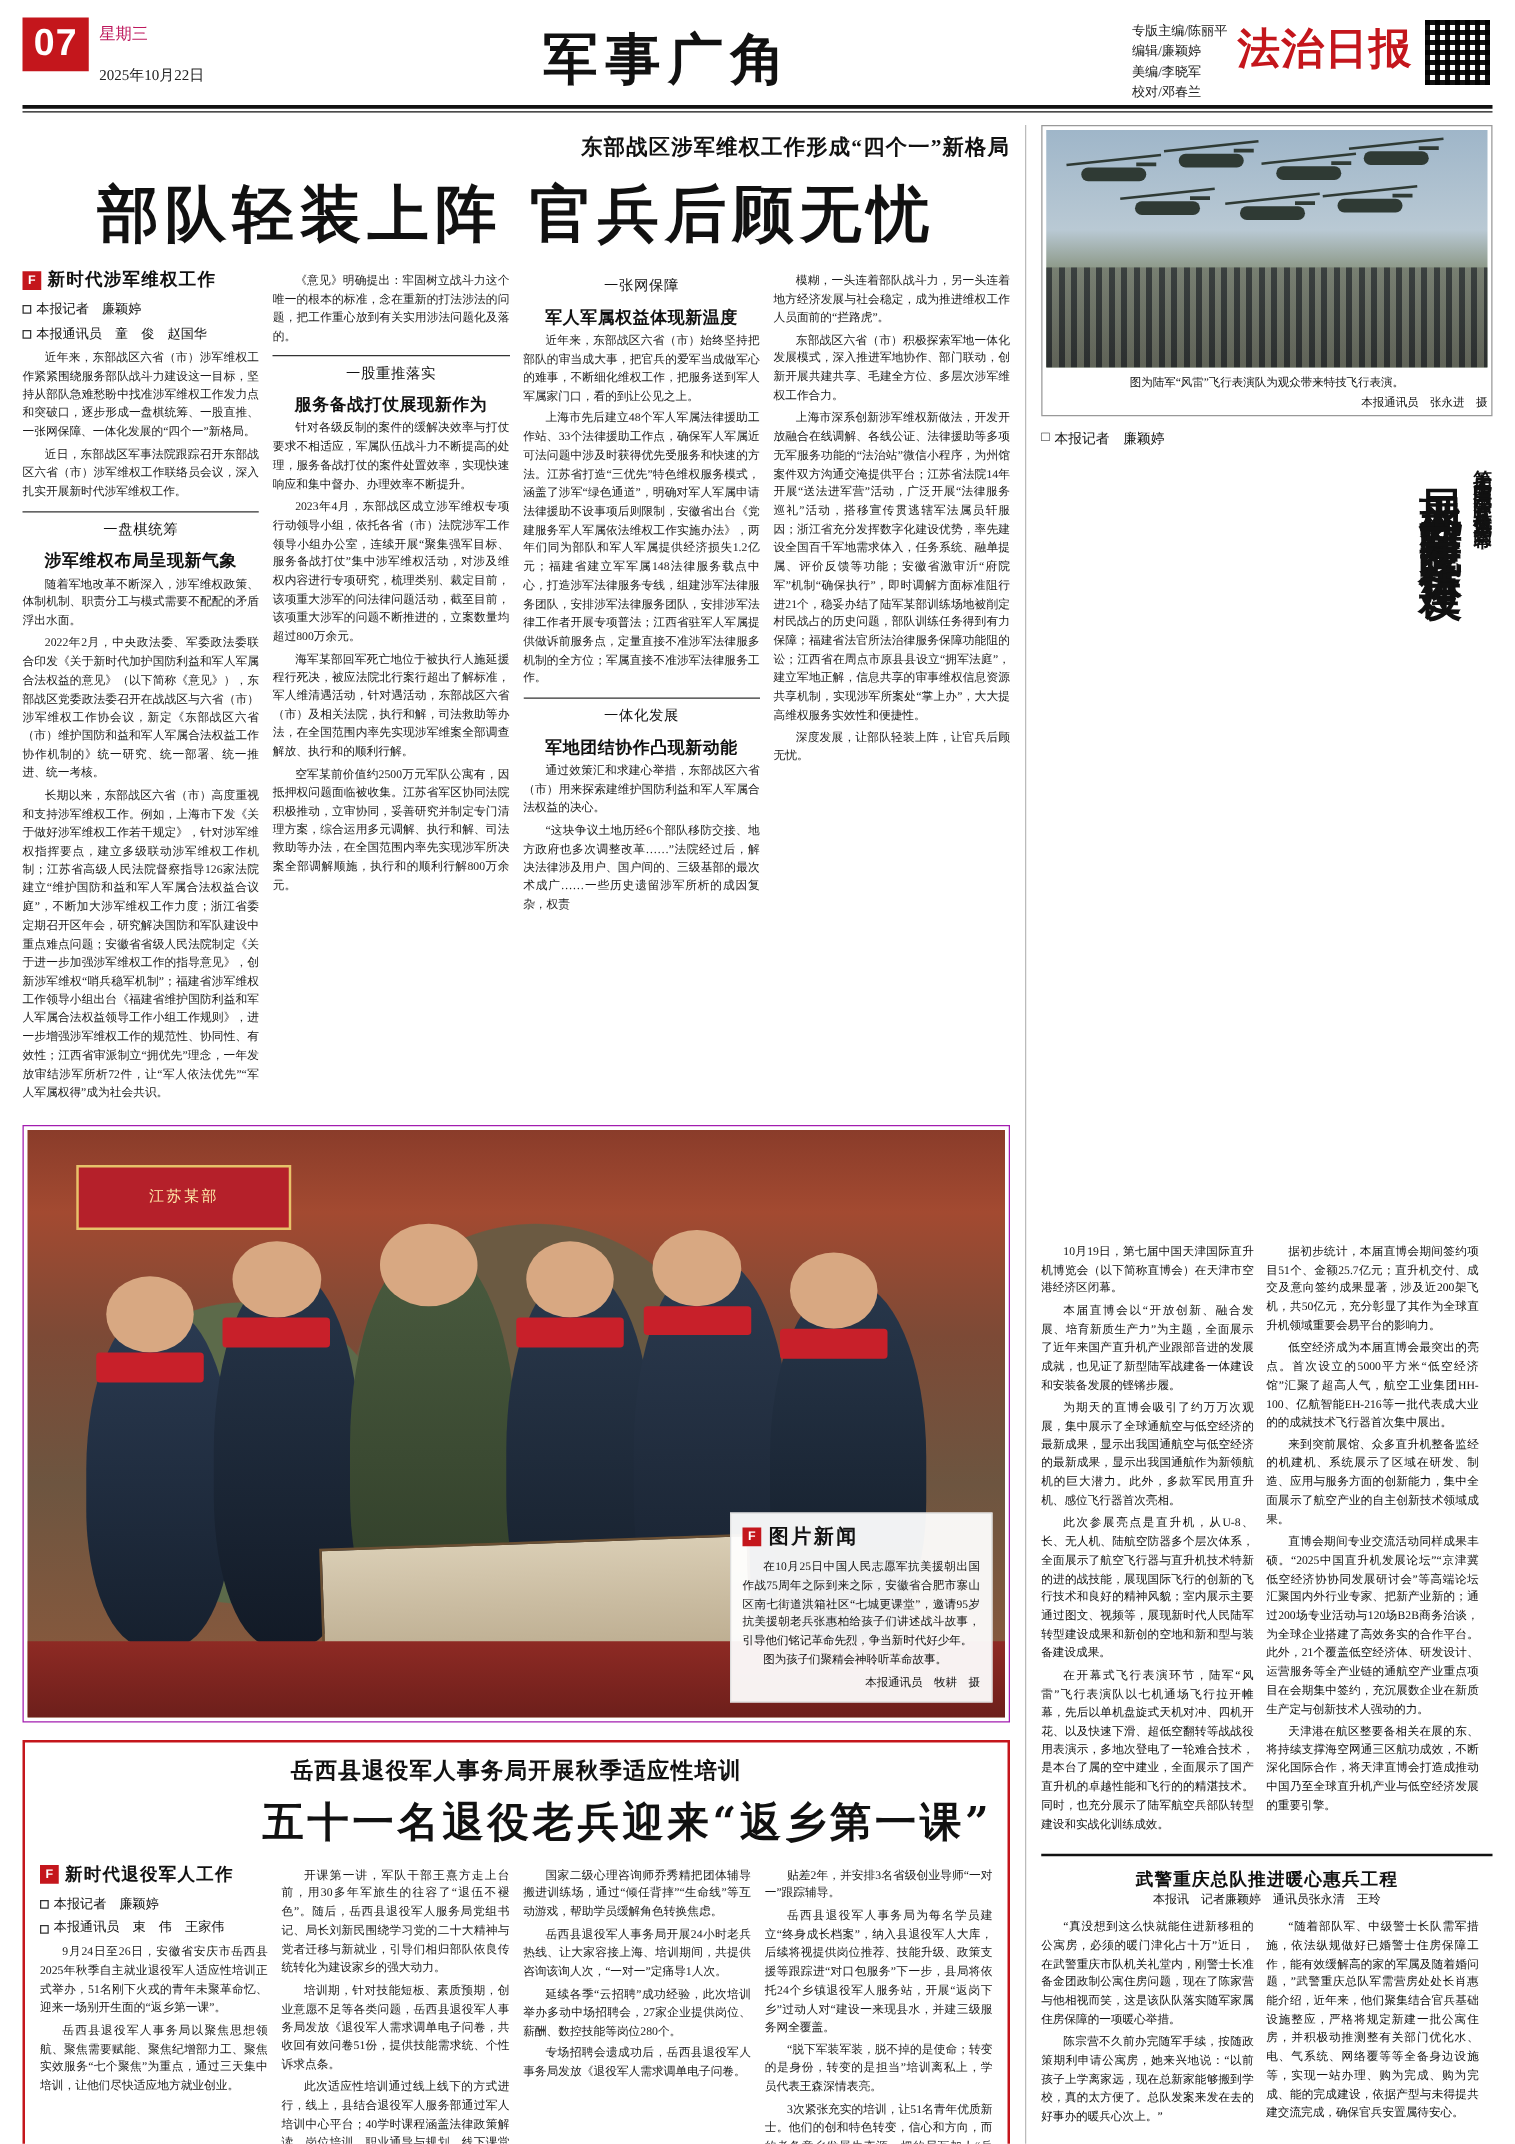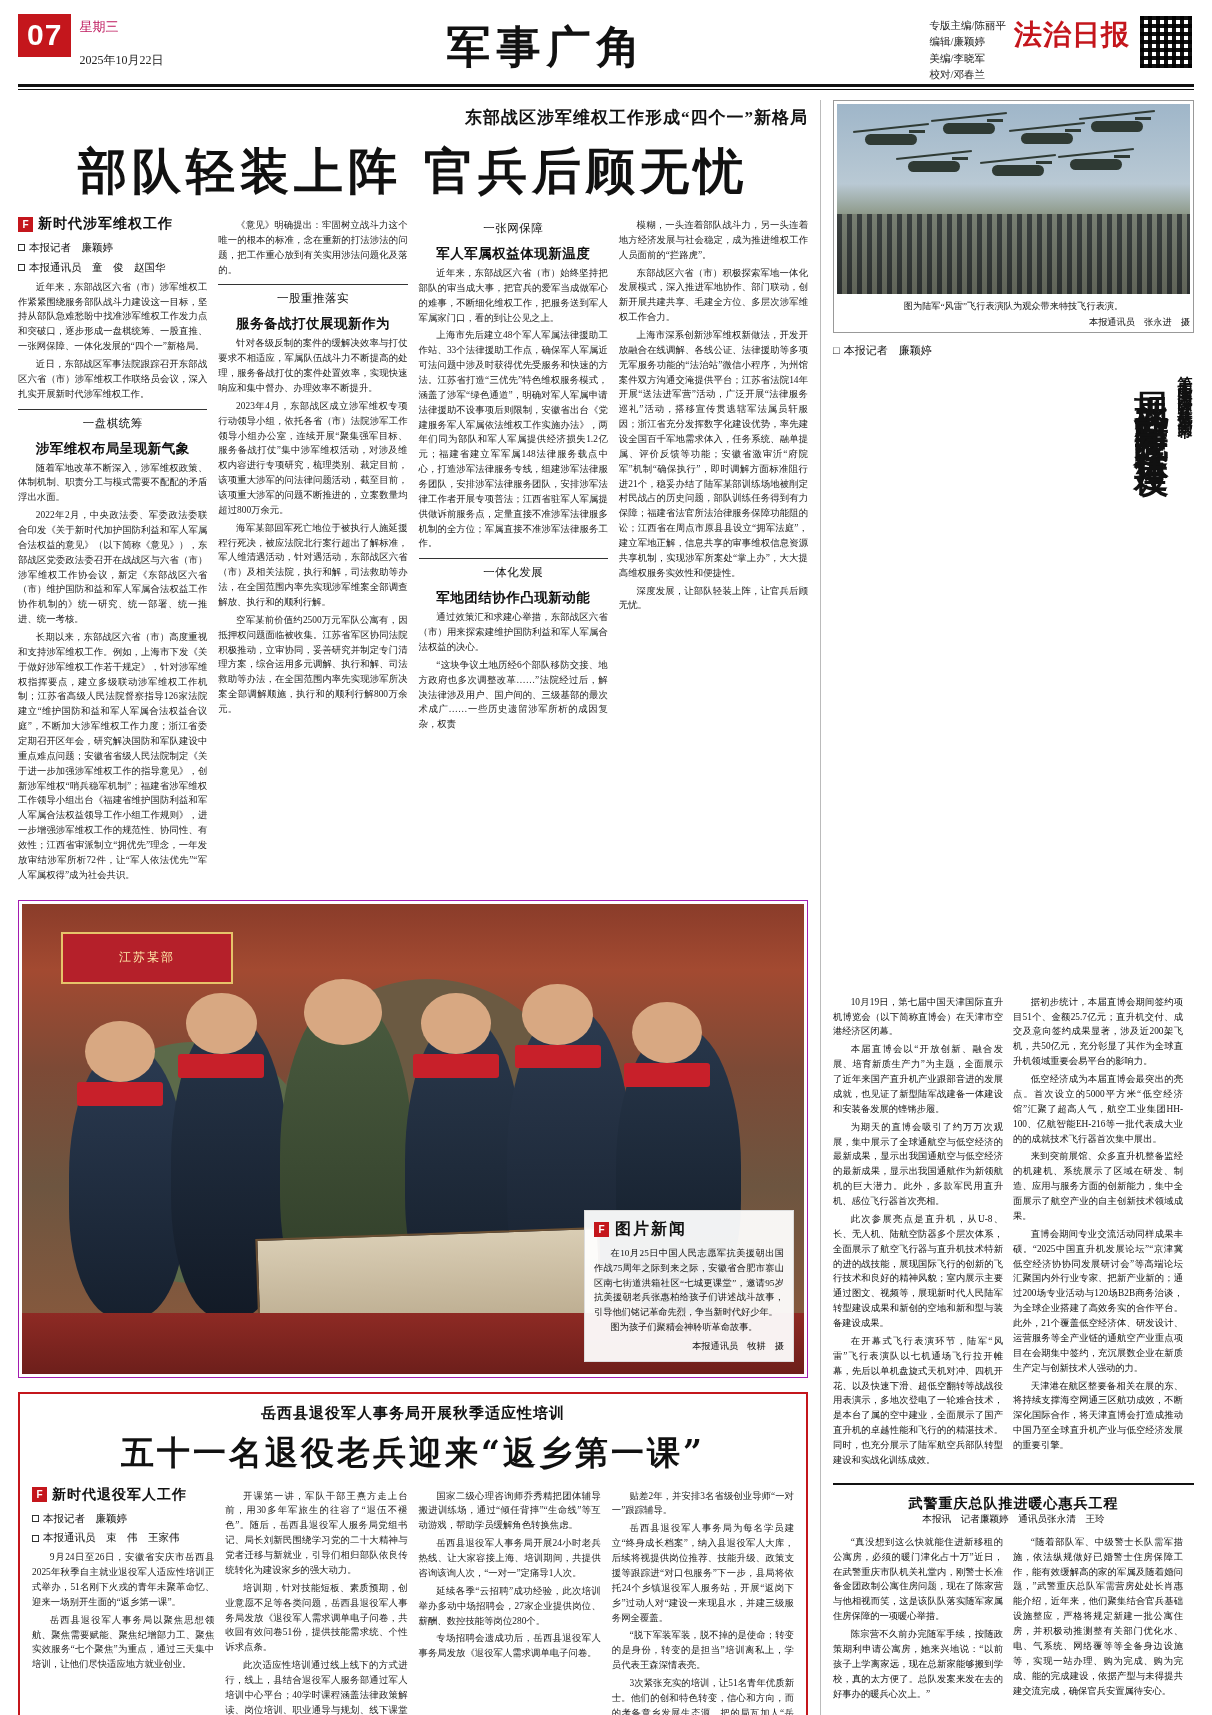--- a/index.html
+++ b/index.html
@@ -28,21 +28,21 @@
   .mh-weekday { font-size:13px; color:#be185d; }
   .mh-date { font-size:12px; color:#222; margin-top:16px; }
   .mh-center { flex:1; text-align:center; padding-top:4px; }
   .mh-title {
     font-size:44px; font-weight:bold; letter-spacing:6px; color:#111;
     font-family:"DejaVu Serif", serif;
   }
   .mh-right { display:flex; align-items:flex-start; gap:8px; }
   .mh-credits { font-size:10.5px; line-height:1.55; text-align:left; color:#222; padding-top:4px; }
   .mh-brand {
-    font-size:28px; font-weight:bold; color:#c4161c; letter-spacing:1px;
+    font-size:34px; font-weight:bold; color:#c4161c; letter-spacing:1px;
     font-family:"DejaVu Serif", serif; padding-top:2px;
   }
   .qr {
     width:56px; height:56px; background:
       repeating-linear-gradient(90deg,#111 0 4px,#fff 4px 8px),
       repeating-linear-gradient(0deg,#111 0 4px,#fff 4px 8px);
     background-blend-mode:multiply;
     border:2px solid #fff;
   }
   .rule-thick { height:3px; background:#111; margin:0 18px; }
@@ -123,23 +123,23 @@
   }
   .pic-news-label { display:flex; align-items:center; gap:6px; margin-bottom:6px; }
   .pic-news-label .lbl { font-size:16px; font-weight:bold; letter-spacing:2px; }
   .cap-text { font-size:9.2px; line-height:1.6; text-align:justify; text-indent:1.8em; }
   .cap-credit { font-size:9.2px; text-align:right; margin-top:5px; }
 
   
   .boxed {
     margin-top:14px; border:2px solid #c4161c; padding:10px 12px 12px 12px;
   }
-  .boxed .kicker2 { text-align:center; font-size:15px; font-weight:bold; letter-spacing:1px; }
+  .boxed .kicker2 { text-align:center; font-size:18px; font-weight:bold; letter-spacing:1px; }
   .boxed .headline2 {
-    text-align:center; font-size:33px; font-weight:bold; letter-spacing:3px; margin:8px 0 4px 0;
+    text-align:right; font-size:33px; font-weight:bold; letter-spacing:3px; margin:8px 0 4px 0;
     font-family:"DejaVu Serif", serif;
   }
 
   
   .r-photo-wrap { border:1px solid #999; padding:3px; }
   .r-photo {
     height:190px; width:100%; position:relative; overflow:hidden;
     background:linear-gradient(180deg,#9fb6c9 0%,#b9c9d4 42%,#8e9a8a 58%,#6d7a68 100%);
   }
   .heli {

